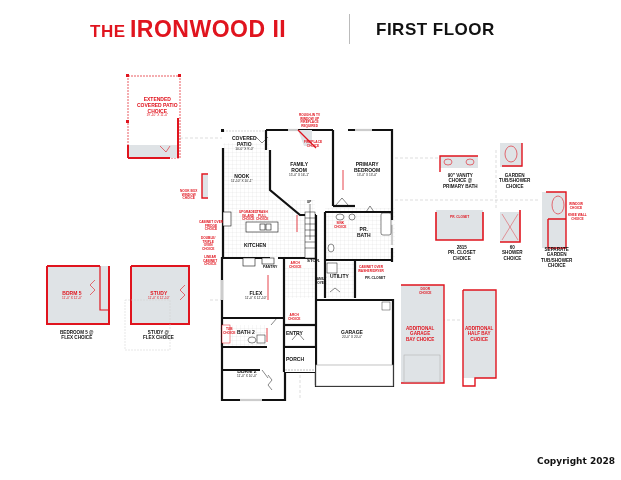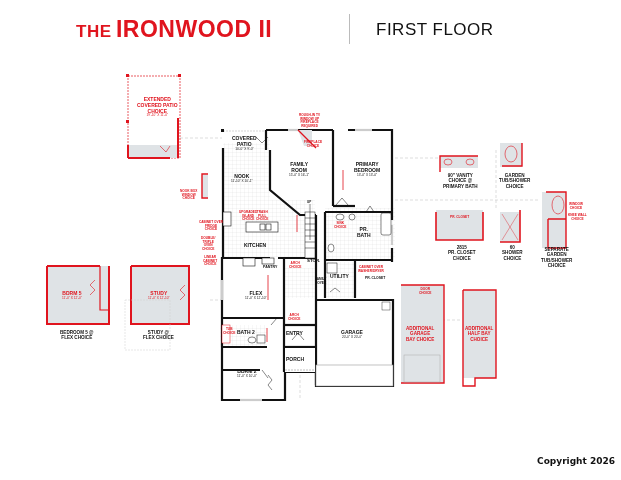--- a/index.html
+++ b/index.html
@@ -1,21 +1,21 @@
 <!DOCTYPE html>
 <html><head>
 <meta charset="utf-8">
 <style>
   html,body{margin:0;padding:0;background:#fff;}
   body{width:621px;height:480px;position:relative;overflow:hidden;font-family:"Liberation Sans",sans-serif;}
-  .hdr-left{position:absolute;left:76px;top:16px;color:#e0141e;font-weight:bold;white-space:nowrap;}
+  .hdr-left{position:absolute;left:90px;top:16px;color:#e0141e;font-weight:bold;white-space:nowrap;}
   .hdr-left .small{font-size:17px;letter-spacing:0.5px;}
   .hdr-left .big{font-size:23px;letter-spacing:0.5px;}
   .hdr-div{position:absolute;left:349px;top:14px;width:1px;height:30px;background:#bbb;}
-  .hdr-right{position:absolute;left:376px;top:20px;color:#111;font-weight:normal;font-size:17px;letter-spacing:0.5px;white-space:nowrap;}
+  .hdr-right{position:absolute;left:376px;top:20px;color:#111;font-weight:bold;font-size:17px;letter-spacing:0.5px;white-space:nowrap;}
   .plan{position:absolute;left:0;top:0;width:621px;height:480px;}
   .lbl{position:absolute;font-weight:bold;text-align:center;white-space:nowrap;line-height:1.15;}
   .room{font-size:5px;color:#111;}
   .room .dim{display:block;font-size:3.2px;font-weight:normal;}
   .opt{font-size:3.2px;color:#e0141e;}
   .cap{font-size:4.6px;color:#111;}
   .optroom{font-size:5px;color:#e0141e;}
   .optroom .dim{display:block;font-size:3.2px;font-weight:normal;}
   .copy{position:absolute;right:6px;top:456px;text-align:right;font-family:"DejaVu Sans",sans-serif;font-weight:bold;font-size:9px;line-height:11px;color:#111;}
 </style>
@@ -389,14 +389,14 @@
   <span>GARAGE</span><br>
   <span>BAY CHOICE</span>
 </div>
 <div class="lbl optroom" style="left:465px;top:326px;font-size:4.6px;">
   <span>ADDITIONAL</span><br>
   <span>HALF BAY</span><br>
   <span>CHOICE</span>
 </div>
 
 <div class="copy">
-  <div>Copyright 2026</div>
+  <div>Copyright 2028</div>
 </div>
 
 </body></html>

